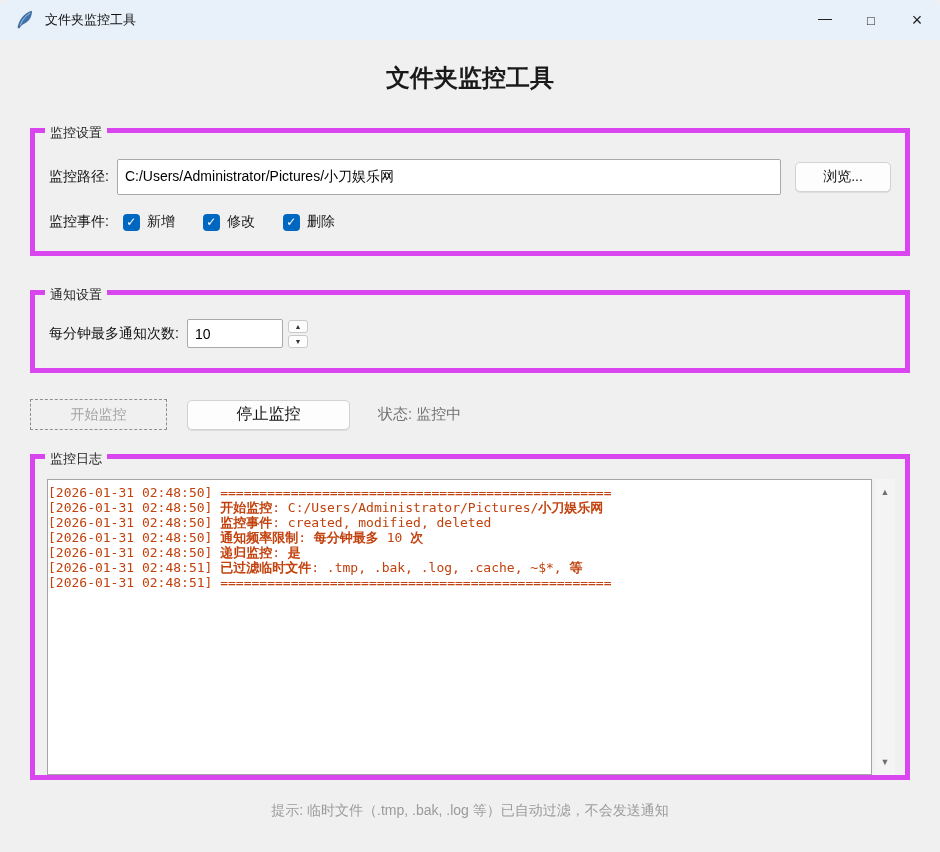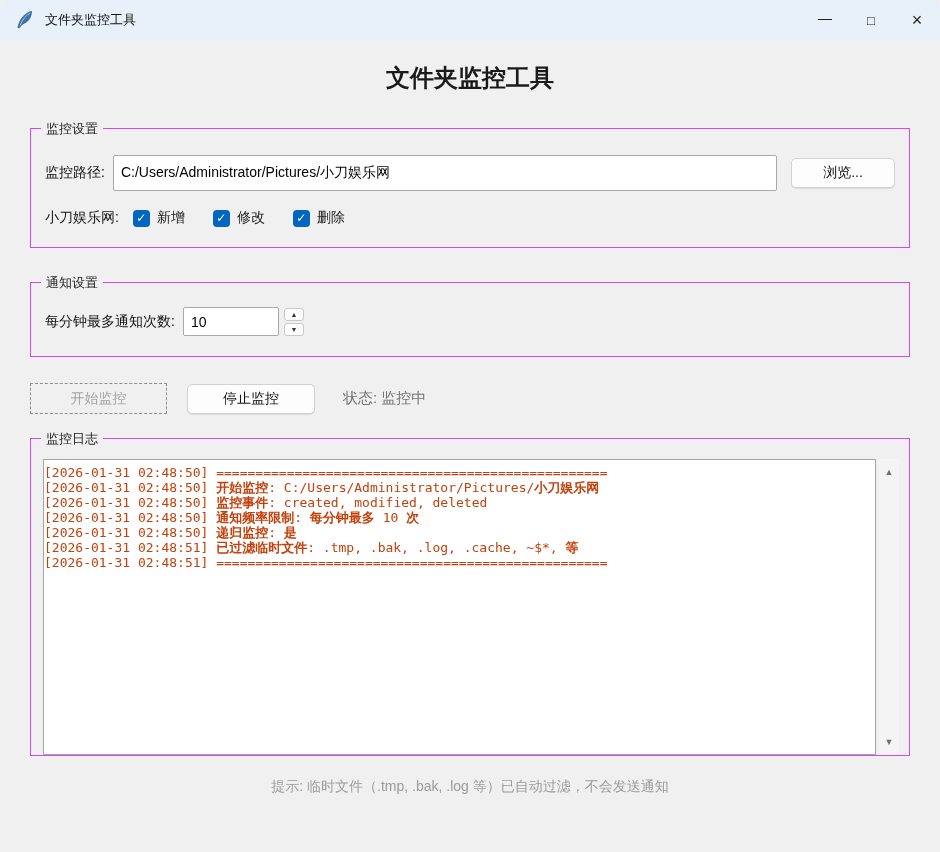--- a/index.html
+++ b/index.html
@@ -33,21 +33,21 @@
     text-align: center;
     font-size: 24px;
     font-weight: 700;
     padding-top: 22px;
     height: 58px;
   }
   
   .group {
     position: relative;
     margin: 4px 30px;
-    border: 1px solid #d946ef;
+    border: 5px solid #d946ef;
     background: #f0f0f0;
   }
   .group-label {
     position: absolute;
     top: -9px; left: 10px;
     background: #f0f0f0;
     padding: 0 5px;
     font-size: 13px;
     color: #222;
     line-height: 17px;
@@ -75,21 +75,21 @@
     height: 30px;
     background: #fdfdfd;
     border: 1px solid #d2d2d2;
     border-radius: 5px;
     box-shadow: 0 1px 0 rgba(0,0,0,0.08);
     font-family: "Liberation Sans", sans-serif;
     font-size: 14px;
     color: #111;
     text-align: center;
   }
-  .browse-btn { width: 104px; margin-left: 14px; flex: 0 0 auto; }
+  .browse-btn { width: 96px; margin-left: 14px; flex: 0 0 auto; }
   
   .events-row { margin: 18px 14px 20px 14px; }
   .chk-item { display: flex; align-items: center; margin-left: 14px; }
   .chk-item:first-of-type { margin-left: 10px; }
   .chk-box {
     width: 17px; height: 17px;
     background: #0067c0;
     border-radius: 4px;
     display: flex; align-items: center; justify-content: center;
     color: #fff; font-size: 12px; line-height: 1;
@@ -122,21 +122,21 @@
   .controls-row { margin: 26px 30px 0 30px; display: flex; align-items: center; }
   .start-btn {
     width: 137px; height: 31px;
     background: #f0f0f0;
     border: 1px dashed #8f8f8f;
     border-radius: 0;
     box-shadow: none;
     color: #a4a4a4;
     font-size: 14px;
   }
-  .stop-btn { width: 128px; margin-left: 20px; font-size: 14px; }
+  .stop-btn { width: 163px; margin-left: 20px; font-size: 16px; }
   .status-text { margin-left: 28px; font-size: 15px; }
   
   .log-inner { display: flex; margin: 20px 10px 0 12px; }
   .log-text {
     flex: 1 1 auto;
     height: 296px;
     background: #ffffff;
     border: 1px solid #a5a5a5;
     padding: 5px 0;
     overflow: hidden;
@@ -198,21 +198,21 @@
 <div class="group g-monitor">
   <span class="group-label">监控设置</span>
 
   <div class="row path-row">
     <span class="lbl">监控路径:</span>
     <input class="path-input" type="text" value="C:/Users/Administrator/Pictures/小刀娱乐网" style="">
     <button class="btn browse-btn">浏览...</button>
   </div>
 
   <div class="row events-row">
-    <span class="lbl">小刀娱乐网:</span>
+    <span class="lbl">监控事件:</span>
     <span class="chk-item">
       <span class="chk-box">✓</span>
       <span class="chk-label">新增</span>
     </span>
     <span class="chk-item">
       <span class="chk-box">✓</span>
       <span class="chk-label">修改</span>
     </span>
     <span class="chk-item">
       <span class="chk-box">✓</span>

